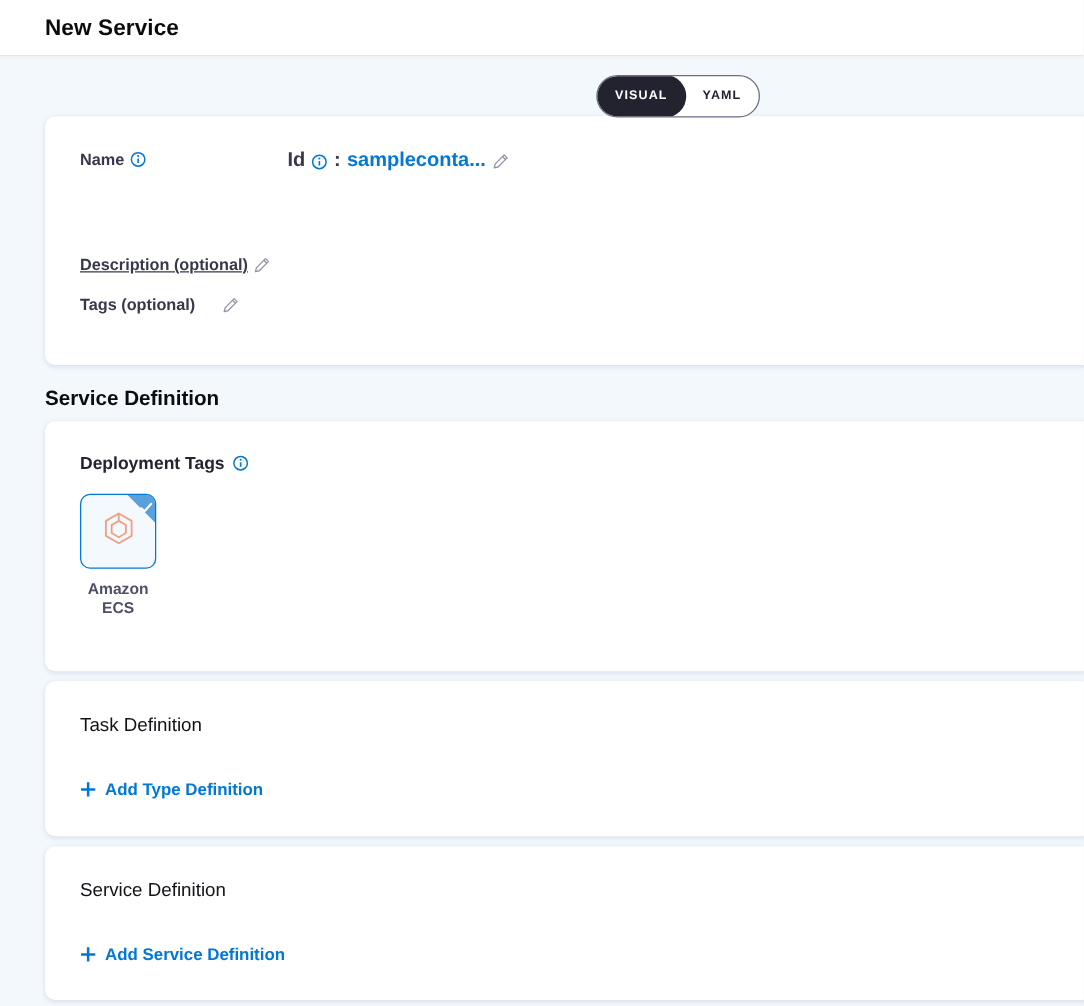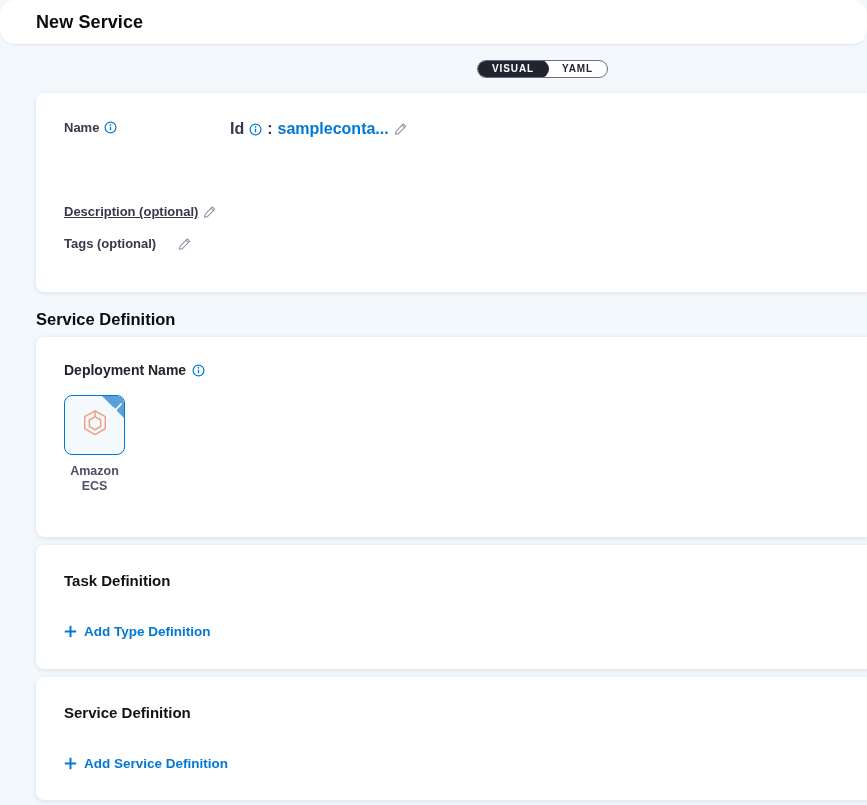--- a/index.html
+++ b/index.html
@@ -10,27 +10,26 @@
     position:relative;
   }
 
   
   .app-header {
     position:absolute; left:0; top:0; width:867px; height:45px;
     background:#ffffff; border-bottom:1px solid #e6e7ec;
     display:flex; align-items:center; padding-left:36px;
     box-shadow:0 1px 2px rgba(40,41,61,0.04);
     z-index:5;
-    border-radius:15px;
   }
   .app-title { font-size:18px; font-weight:700; color:#0b0c0e; letter-spacing:0.1px; }
 
   
   .mode-toggle {
-    position:absolute; left:477px; top:60px; height:18px;
+    position:absolute; left:477px; top:60px; height:34px;
     display:inline-flex; align-items:stretch;
     background:#ffffff; border:1px solid #6b6d80; border-radius:999px;
     overflow:hidden; z-index:4;
   }
   .mode-seg {
     display:flex; align-items:center; justify-content:center;
     font-size:10px; font-weight:700; letter-spacing:0.9px;
     padding:0 14px; cursor:pointer; line-height:1;
   }
   .mode-seg.active {
@@ -93,21 +92,21 @@
   .tile-check-mark { position:absolute; top:2px; right:2px; }
   .ecs-tile-label {
     position:absolute; left:28px; top:127px; width:61px;
     text-align:center; font-size:12.5px; font-weight:600; color:#4d5066;
     line-height:15px;
   }
 
   
   .card-heading {
     position:absolute; left:28px; top:27px;
-    font-size:15px; font-weight:700; color:#121318;
+    font-size:15px; font-weight:400; color:#121318;
   }
   .add-link {
     position:absolute; left:28px; top:79px;
     display:inline-flex; align-items:center; gap:7px;
     font-size:13.5px; font-weight:700; color:#0278d5; cursor:pointer;
   }
 </style>
 </head>
 <body>
 
@@ -172,21 +171,21 @@
       </svg>
     </span>
   </div>
 </div>
 
 <div class="section-heading-outer">Service Definition</div>
 
 <div class="card card-deploy">
 
   <div class="deploy-label">
-    <span>Deployment Name</span>
+    <span>Deployment Tags</span>
     <span class="icon-btn">
       <svg width="13" height="13" viewBox="0 0 13 13">
         <circle cx="6.5" cy="6.5" r="5.4" fill="none" stroke="#0278d5" stroke-width="1.2"></circle>
         <line x1="6.5" y1="5.7" x2="6.5" y2="9.3" stroke="#0278d5" stroke-width="1.3"></line>
         <circle cx="6.5" cy="3.8" r="0.85" fill="#0278d5"></circle>
       </svg>
     </span>
   </div>
 
   <div class="ecs-tile">

